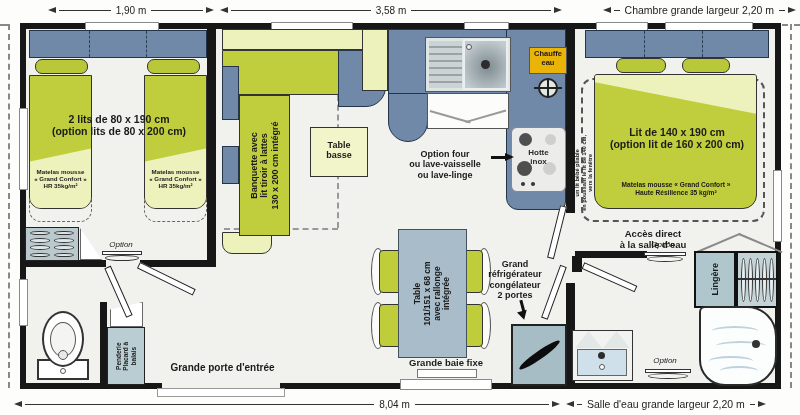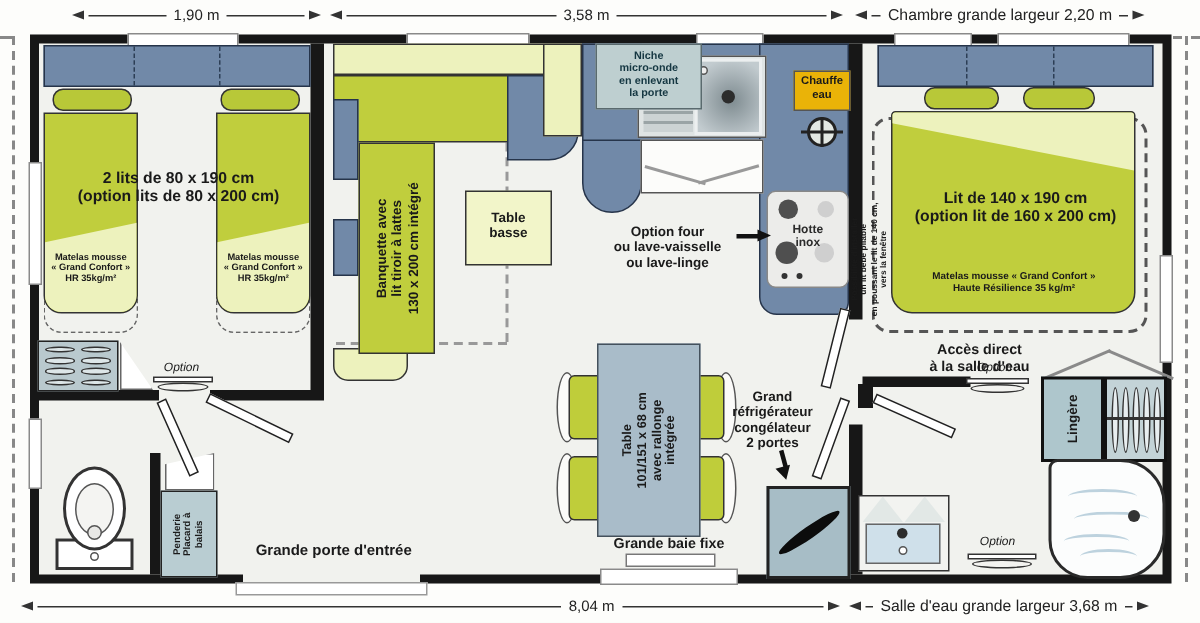--- a/index.html
+++ b/index.html
@@ -64,38 +64,38 @@
     <span class="dl"></span>
       <span class="ah ahr"></span>
   </div>
   <div class="dim" style="left:220px;top:3px;width:342px;height:14px;">
     <span class="ah ahl"></span>
       <span class="dl"></span>
     <span class="dtxt">3,58 m</span>
     <span class="dl"></span>
       <span class="ah ahr"></span>
   </div>
-  <div class="dim" style="left:570px;top:3px;width:226px;height:14px;font-size:10.5px;">
+  <div class="dim" style="left:570px;top:3px;width:226px;height:14px;font-size:10.5px;justify-content:flex-end;">
     <span class="ah ahl"></span>
       <span class="dl" style="max-width:6px;"></span>
     <span class="dtxt">Chambre grande largeur 2,20 m</span>
     <span class="dl" style="max-width:6px;"></span>
       <span class="ah ahr"></span>
   </div>
   <div class="dim" style="left:14px;top:397px;width:546px;height:14px;">
     <span class="ah ahl"></span>
       <span class="dl" style="flex:2.6;"></span>
     <span class="dtxt">8,04 m</span>
     <span class="dl" style="flex:1;"></span>
       <span class="ah ahr"></span>
   </div>
   <div class="dim" style="left:566px;top:397px;width:230px;height:14px;font-size:10.5px;">
     <span class="ah ahl"></span>
       <span class="dl" style="max-width:5px;"></span>
-    <span class="dtxt">Salle d'eau grande largeur 3,68 m</span>
+    <span class="dtxt">Salle d'eau grande largeur 2,20 m</span>
     <span class="dl" style="max-width:5px;"></span>
       <span class="ah ahr"></span>
   </div>
 
   <div class="dashv" style="left:8px;top:24px;height:364px;"></div>
   <div class="dashv" style="left:790px;top:24px;height:364px;"></div>
   <div class="dashh" style="left:0px;top:24px;width:9px;"></div>
   <div class="dashh" style="left:782px;top:24px;width:18px;"></div>
 
   <div class="abs" style="left:20px;top:23px;width:761px;height:366px;border:6px solid #171717;background:#f1f2ee;"></div>
@@ -193,24 +193,20 @@
   <div class="abs blue" style="left:388px;top:29px;width:40px;height:113px;border-radius:0 0 20px 20px;"></div>
   <div class="abs blue" style="left:388px;top:29px;width:178px;height:65px;"></div>
   <div class="abs blue" style="left:506px;top:29px;width:60px;height:181px;border-radius:0 0 8px 12px;"></div>
 
   <div class="abs" style="left:425px;top:37px;width:86px;height:55px;background:#dfe4e4;border:1px solid #555;"></div>
   <div class="abs" style="left:429px;top:41px;width:33px;height:47px;background:repeating-linear-gradient(#ccd3d4 0 5px,#9aa4a6 5px 7px);"></div>
   <div class="abs" style="left:463px;top:39px;width:45px;height:51px;background:radial-gradient(circle at 55% 55%,#7e8b90,#c2cbcf 80%);border:2px solid #eceff0;"></div>
   <div class="abs" style="left:481px;top:60px;width:9px;height:9px;background:#2c2c2c;border-radius:50%;"></div>
   <div class="abs" style="left:466px;top:44px;width:6px;height:6px;background:#eee;border:1px solid #555;border-radius:50%;"></div>
 
-  <div class="lbl" style="left:397px;top:29px;width:71px;height:44px;background:#becfd0;border:1px solid #5a6a6e;color:#153742;font-size:7.2px;padding-top:3px;">Niche
-micro-onde
-en enlevant
-la porte</div>
 
   <div class="abs" style="left:427px;top:93px;width:82px;height:36px;background:#fcfcfa;border:1px solid #555;">
     <div class="fold" style="left:2px;top:16px;width:42px;transform:rotate(16deg);"></div>
     <div class="fold" style="left:78px;top:16px;width:42px;transform:rotate(164deg);"></div>
   </div>
 
   <div class="lbl" style="left:529px;top:47px;width:38px;height:27px;background:#eab308;border:1px solid #555;font-size:7.5px;padding-top:2px;">Chauffe
 eau</div>
   <div class="valve" style="left:538px;top:78px;"></div>
 

